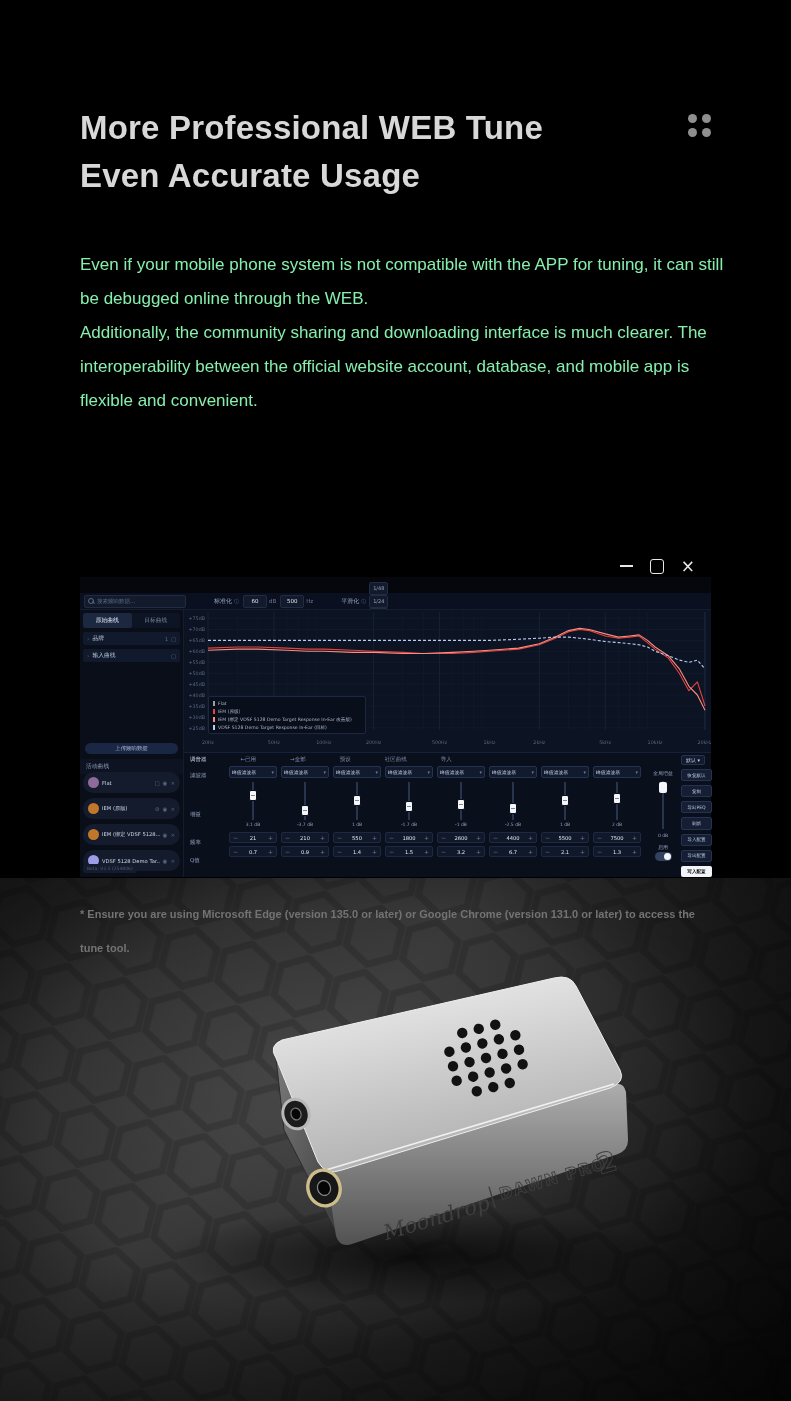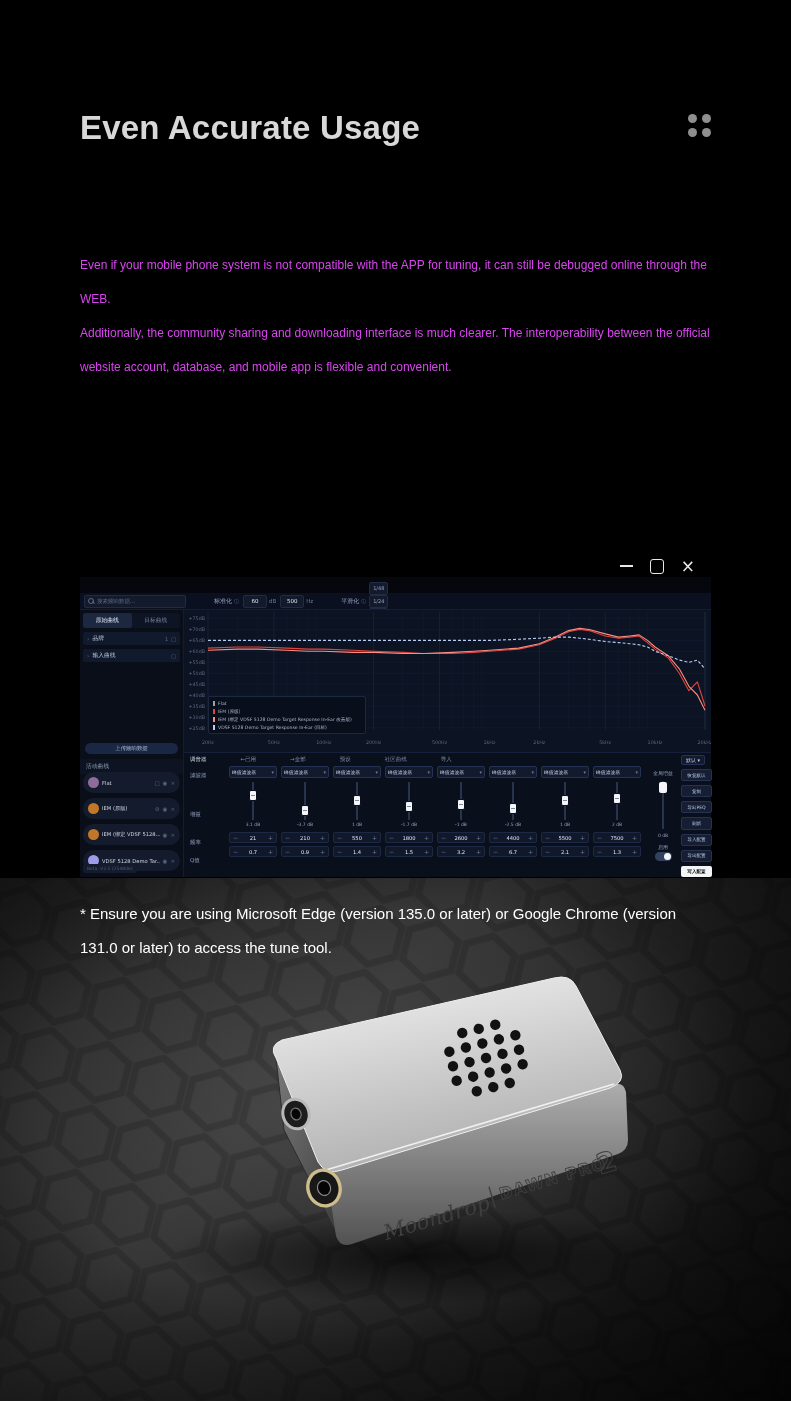--- a/index.html
+++ b/index.html
@@ -5,25 +5,25 @@
   html,body{margin:0;padding:0;background:#000;}
   body{width:791px;height:1401px;position:relative;overflow:hidden;
        font-family:"Liberation Sans","DejaVu Sans",sans-serif;}
 
   
   .page-title{position:absolute;left:80px;top:104px;font-size:33px;font-weight:bold;
               color:#d8d8d8;line-height:48px;letter-spacing:.2px;}
   .dots-icon{position:absolute;left:688px;top:114px;width:23px;height:23px;
              display:grid;grid-template-columns:9px 9px;grid-gap:5px;}
   .dots-icon i{width:9px;height:9px;border-radius:50%;background:#8f8f8f;}
-  .body-copy{position:absolute;left:80px;top:248px;width:645px;color:#d946ef;
-             font-size:12px;line-height:34px;}
+  .body-copy{position:absolute;left:80px;top:248px;width:645px;color:#86efac;
+             font-size:17px;line-height:34px;}
   .body-copy p{margin:0;}
-  .footnote{position:absolute;left:80px;top:897px;width:620px;color:#ffffff;
-            font-size:15px;line-height:34px;z-index:5;}
+  .footnote{position:absolute;left:80px;top:897px;width:620px;color:#737373;
+            font-size:11px;line-height:34px;z-index:5;font-weight:bold;}
 
   
   .tuner{position:absolute;left:80px;top:555px;width:631px;height:322px;background:#05070d;
          z-index:6;font-family:"DejaVu Sans",sans-serif;}
   .chrome{position:absolute;top:0;left:0;right:0;height:22px;background:#000;}
   .chrome .win-min{position:absolute;right:78px;top:10px;width:13px;height:2px;background:#e8e8e8;}
   .chrome .win-max{position:absolute;right:47px;top:4px;width:12px;height:13px;
                    border:1.8px solid #e8e8e8;border-radius:3px;}
   .chrome .win-close{position:absolute;right:16px;top:0px;color:#e8e8e8;font-size:17px;line-height:22px;}
   .appbar{position:absolute;top:22px;left:0;right:0;height:16px;background:#0a0f1c;
@@ -133,20 +133,21 @@
            radial-gradient(ellipse 620px 360px at 42% 42%, rgba(90,90,90,.55), rgba(0,0,0,0) 70%),
            linear-gradient(135deg,#1f1f1f 0%,#333 38%,#1b1b1b 68%,#0a0a0a 100%);
          overflow:hidden;}
   .photo .vignette{position:absolute;inset:0;
          background:radial-gradient(ellipse 700px 460px at 45% 45%, rgba(0,0,0,0) 45%, rgba(0,0,0,.75) 100%);}
 </style>
 </head>
 <body>
 
 <div class="page-title">
+  <div>More Professional WEB Tune</div>
   <div>Even Accurate Usage</div>
 </div>
 <div class="dots-icon">
     <i></i>
     <i></i>
     <i></i>
     <i></i>
   </div>
 
 <div class="body-copy">

